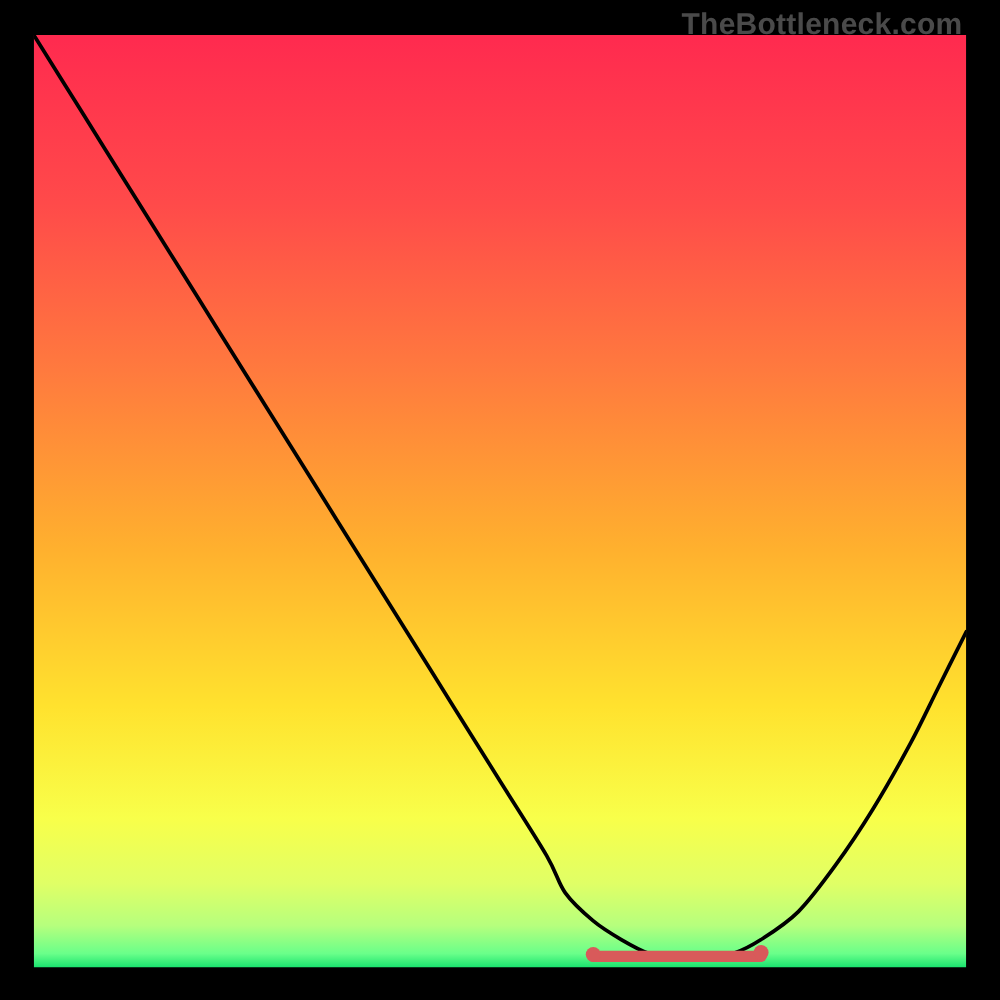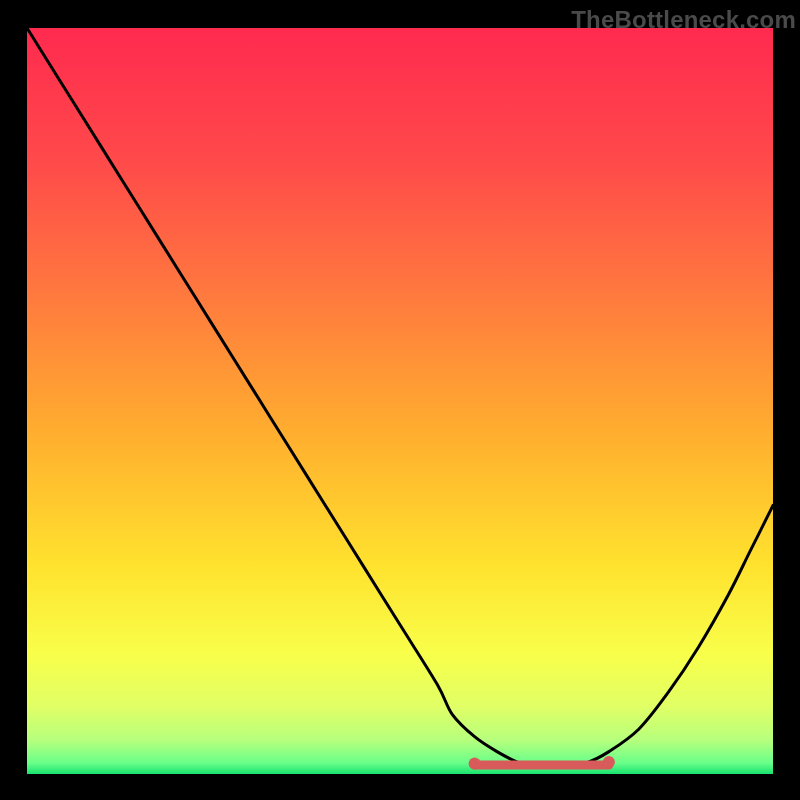--- a/index.html
+++ b/index.html
@@ -13,21 +13,21 @@
   }
   .frame {
     position: relative;
     width: 800px;
     height: 800px;
     background: #000;
   }
   .watermark {
     position: absolute;
     top: 6px;
-    right: 4px;
+    right: 30px;
     color: #4a4a4a;
     font-size: 24px;
     font-weight: 600;
     letter-spacing: 0.2px;
     z-index: 5;
   }
   .plot {
     position: absolute;
     left: 27px;
     top: 28px;

